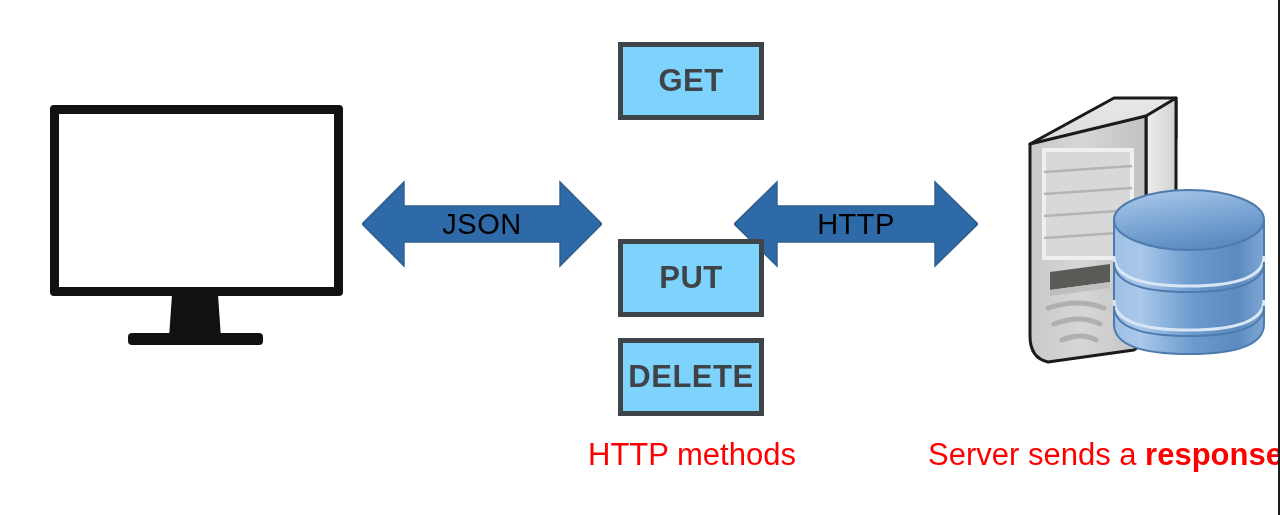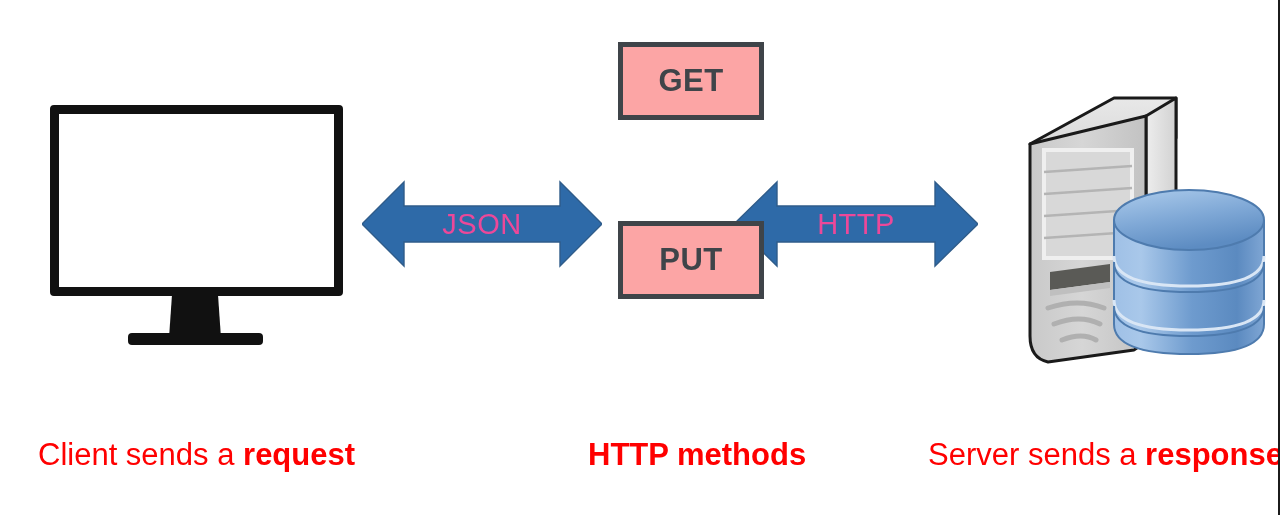--- a/index.html
+++ b/index.html
@@ -76,38 +76,38 @@
   .arrow svg { display: block; }
   .arrow-label {
     position: absolute;
     left: 0;
     top: 0;
     width: 100%;
     height: 88px;
     display: flex;
     align-items: center;
     justify-content: center;
-    color: #ec4899;
+    color: #000000;
     font-size: 29px;
     font-weight: 400;
     letter-spacing: 0.5px;
     font-family: "Liberation Sans", sans-serif;
     pointer-events: none;
   }
   #arrow-json { left: 362px; width: 240px; }
   #arrow-http { left: 734px; width: 244px; }
 
   
   .method-box {
     position: absolute;
     left: 618px;
     width: 146px;
     height: 78px;
     box-sizing: border-box;
-    background: #fca5a5;
+    background: #7dd3fc;
     border: 5px solid #3F4449;
     display: flex;
     align-items: center;
     justify-content: center;
     color: #3F4449;
     font-size: 31px;
     font-weight: bold;
     letter-spacing: 0.5px;
   }
 
@@ -125,21 +125,21 @@
   .caption {
     position: absolute;
     top: 437px;
     color: #FF0000;
     font-size: 31px;
     font-family: "Liberation Sans", sans-serif;
     white-space: nowrap;
   }
   .caption b { font-weight: bold; }
   #caption-client { left: 38px; }
-  #caption-methods { left: 588px; font-weight: bold; }
+  #caption-methods { left: 588px; font-weight: normal; }
   #caption-server { left: 928px; }
 </style>
 </head>
 <body>
 
 <div id="canvas">
 
   <div>
     <div class="monitor"></div>
     <div class="monitor-neck"></div>
@@ -154,21 +154,22 @@
   </div>
 
   <div class="arrow" id="arrow-http">
     <svg width="244" height="88" viewBox="0 0 244 88">
       <polygon points="0,44 43,2 43,26 201,26 201,2 244,44 201,86 201,62 43,62 43,86" fill="#2E6AA8" stroke="#2F5C8A" stroke-width="1.4"></polygon>
     </svg>
     <div class="arrow-label">HTTP</div>
   </div>
 
   <div class="method-box" style="top:42px">GET</div>
-  <div class="method-box" style="top:221px">PUT</div>
+  <div class="method-box" style="top:239px">PUT</div>
+  <div class="method-box" style="top:338px">DELETE</div>
 
   <div class="server-wrap">
     <svg width="262" height="268" viewBox="0 0 262 268">
       <defs>
         <linearGradient id="towerFront" x1="0" y1="0" x2="1" y2="0">
           <stop offset="0%" stop-color="#C9C9C9"></stop>
           <stop offset="45%" stop-color="#D6D6D6"></stop>
           <stop offset="100%" stop-color="#C2C2C2"></stop>
         </linearGradient>
         <linearGradient id="towerSide" x1="0" y1="0" x2="1" y2="0">
@@ -229,20 +230,19 @@
         <path d="M96,160 Q96,190 171,190 Q246,190 246,160" fill="none" stroke="#D9E6F5" stroke-width="3"></path>
         <path d="M96,166 Q96,196 171,196 Q246,196 246,166" fill="none" stroke="#4E7BAE" stroke-width="2"></path>
 
         <path d="M96,204 Q96,234 171,234 Q246,234 246,204" fill="none" stroke="#D9E6F5" stroke-width="3"></path>
         <path d="M96,210 Q96,240 171,240 Q246,240 246,210" fill="none" stroke="#4E7BAE" stroke-width="2"></path>
         <ellipse cx="171" cy="124" rx="75" ry="30" fill="none" stroke="#4E7BAE" stroke-width="2"></ellipse>
       </g>
     </svg>
   </div>
 
-  <div class="caption" id="caption-client"><span>Client sends a </span><b>request</b></div>
 
   <div class="caption" id="caption-methods">HTTP methods</div>
 
   <div class="caption" id="caption-server"><span>Server sends a </span><b>response</b></div>
 
   <div class="edge-right"></div>
 </div>
 
 </body></html>

